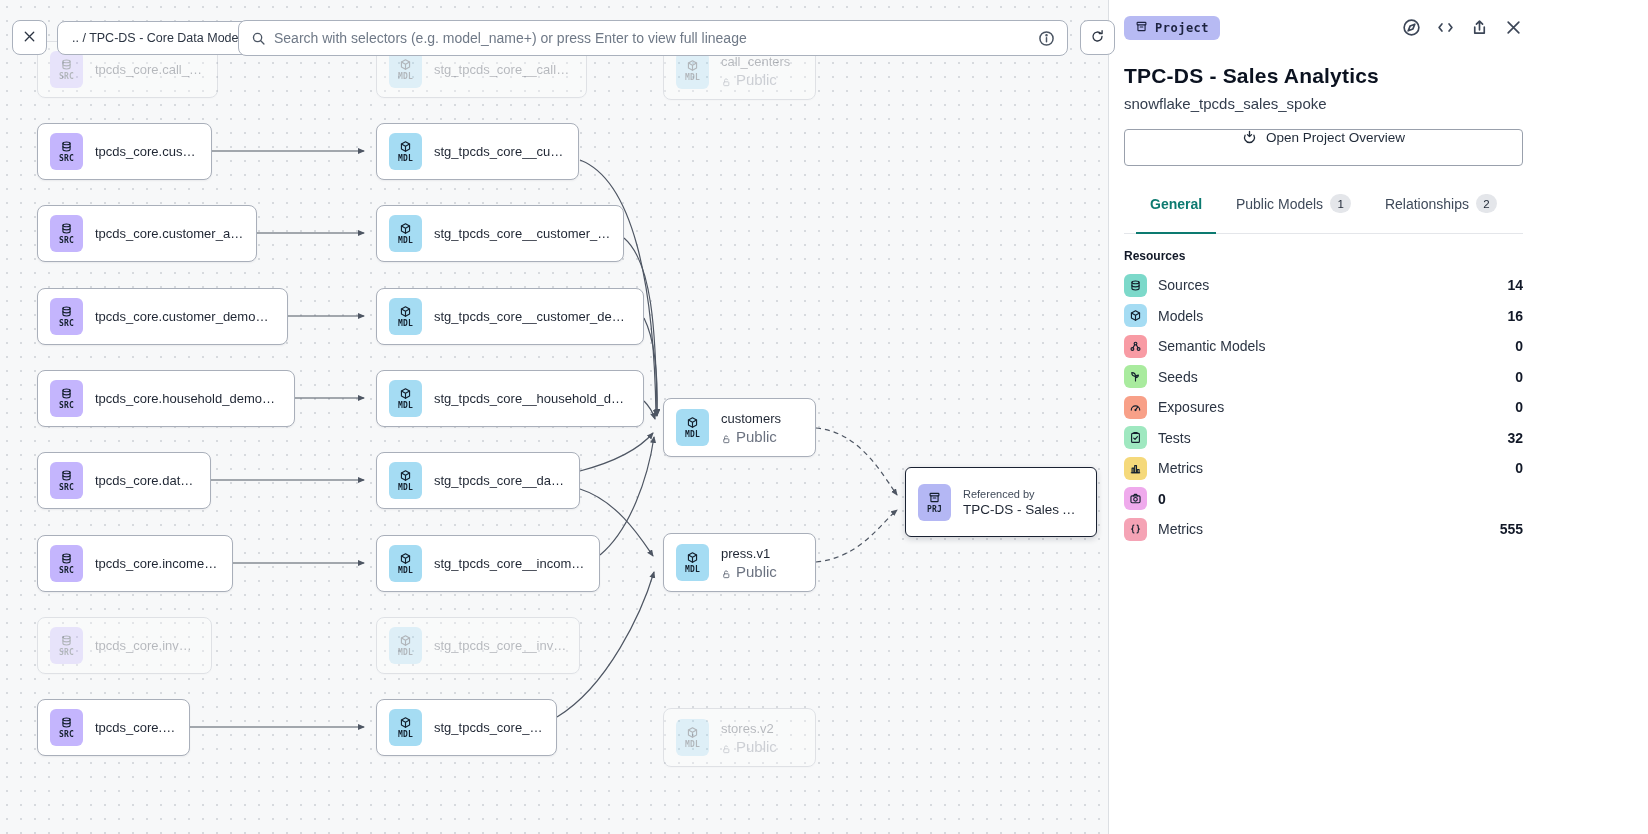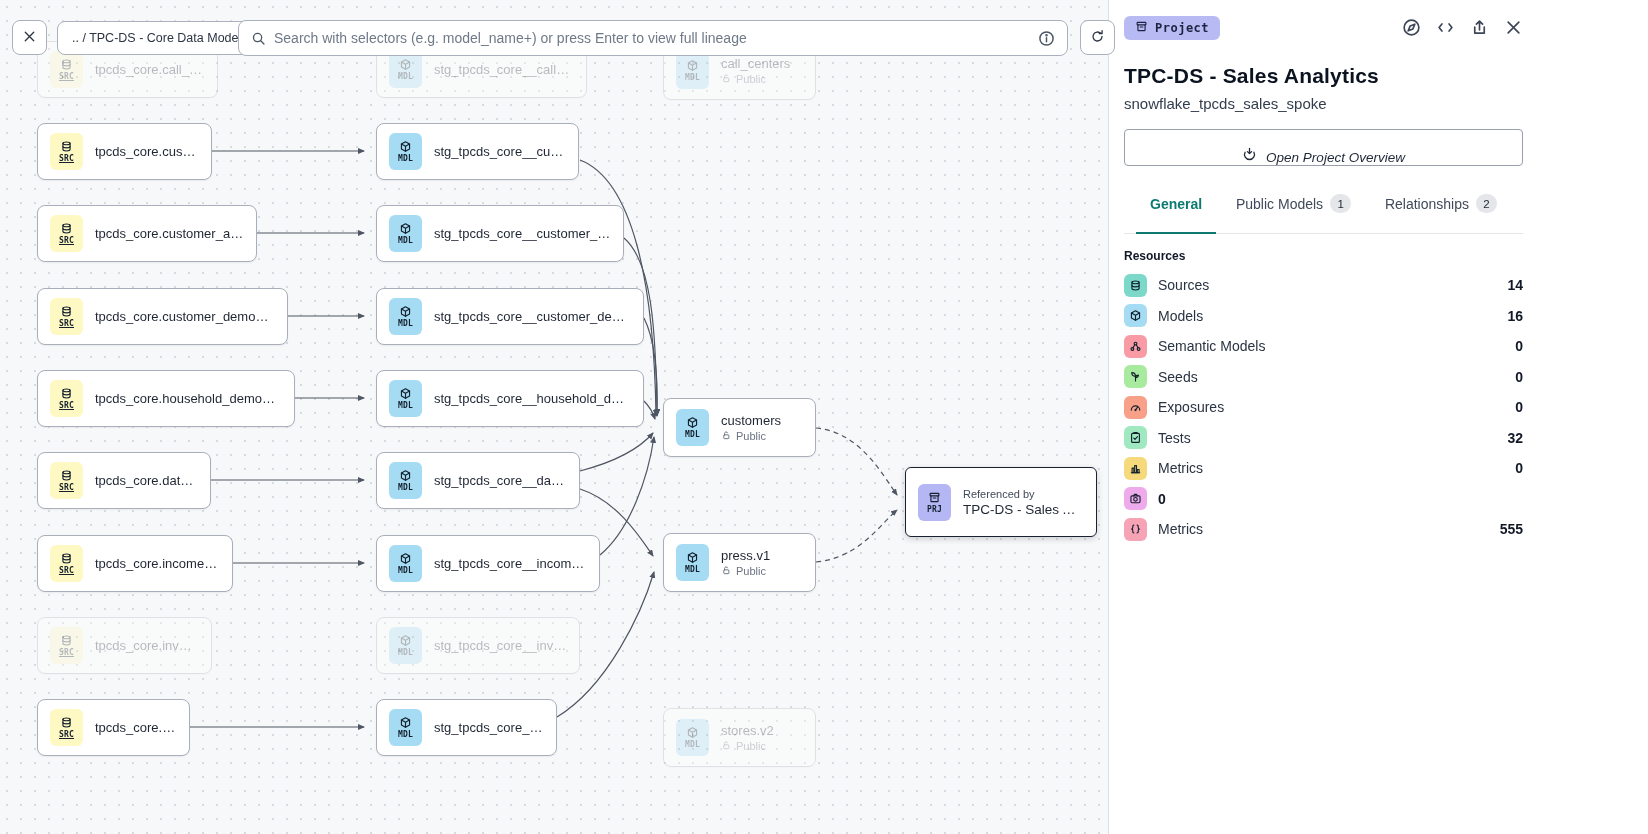--- a/index.html
+++ b/index.html
@@ -23,30 +23,30 @@
     display: flex; align-items: center; gap: 12px; padding: 0 12px;
     box-shadow: 0 1px 2px rgba(16,24,40,.06); cursor: pointer;
   }
   .node.faded { opacity: .3; }
   .node.selected { border: 1.8px solid #1a2232; border-radius: 6px; box-shadow: 0 2px 6px rgba(16,24,40,.18); }
   .badge {
     flex: none; width: 33px; height: 37px; border-radius: 6px;
     display: flex; flex-direction: column; align-items: center; justify-content: center; gap: 1px;
     color: #14202e;
   }
-  .badge.src { background: #fef9c3; text-decoration: underline; }
+  .badge.src { background: #c4b5fd; }
   .badge.mdl { background: #a5dcf3; }
   .badge.prj { background: #b4b7f4; }
   .badge .bicon svg { width: 13px; height: 13px; display: block; }
   .badge .btype { font-family: "DejaVu Sans Mono", monospace; font-size: 8px; font-weight: 700; letter-spacing: .2px; }
   .ninfo { display: flex; flex-direction: column; gap: 2px; min-width: 0; }
   .nlabel { font-size: 13px; color: #1f2633; white-space: nowrap; overflow: hidden; text-overflow: ellipsis; }
   .nsub { font-size: 11px; color: #404a59; }
   .node.selected .nlabel { font-size: 13.5px; }
-  .naccess { display: flex; align-items: flex-start; gap: 4px; font-size: 11px; color: #6b7280; }
+  .naccess { display: flex; align-items: flex-end; gap: 4px; font-size: 15px; color: #6b7280; }
   .naccess .lock svg { width: 11px; height: 11px; display: block; }
 
   
   .toolbar { position: absolute; left: 0; top: 0; width: 100%; z-index: 30; }
   .tbtn {
     position: absolute; background: #fff; border: 1px solid #aab1bd; border-radius: 8px;
     display: flex; align-items: center; justify-content: center; color: #2b3442; cursor: pointer;
     font-family: "Liberation Sans", sans-serif;
   }
   .tbtn svg { width: 15px; height: 15px; }
@@ -79,22 +79,22 @@
     font-size: 12px; font-weight: 700; letter-spacing: .5px;
   }
   .pbadge svg { width: 13px; height: 13px; }
   .picons { display: flex; align-items: center; gap: 15px; margin-top: 2px; }
   .picon { background: none; border: none; color: #3c4657; cursor: pointer; padding: 0; }
   .picon svg { width: 19px; height: 19px; display: block; }
   .ptitle { margin-top: 24px; font-size: 21px; font-weight: 700; color: #0b1220; letter-spacing: .2px; }
   .psub { margin-top: 7px; font-size: 15px; color: #333d4d; }
   .overview-btn {
     margin-top: 17px; width: 399px; height: 37px; background: #fff; border: 1px solid #99a0ac;
-    border-radius: 4px; display: flex; align-items: flex-end; justify-content: center; gap: 9px;
-    font-size: 13.5px; color: #1f2937; cursor: pointer; font-family: "Liberation Sans", sans-serif; font-style: italic;
+    border-radius: 4px; display: flex; align-items: flex-start; justify-content: center; gap: 9px;
+    font-size: 13.5px; color: #1f2937; cursor: pointer; font-family: "Liberation Sans", sans-serif;
   }
   .overview-btn svg { width: 15px; height: 15px; }
   .tabs {
     margin-top: 19px; width: 399px; display: flex; justify-content: space-between;
     border-bottom: 1px solid #e4e6ea; padding: 0 12px;
   }
   .tab {
     display: flex; align-items: center; gap: 7px; padding: 9px 14px 19px; font-size: 14px;
     color: #3f4a5a; cursor: pointer; border-bottom: 2.5px solid transparent; margin-bottom: -1px;
   }

